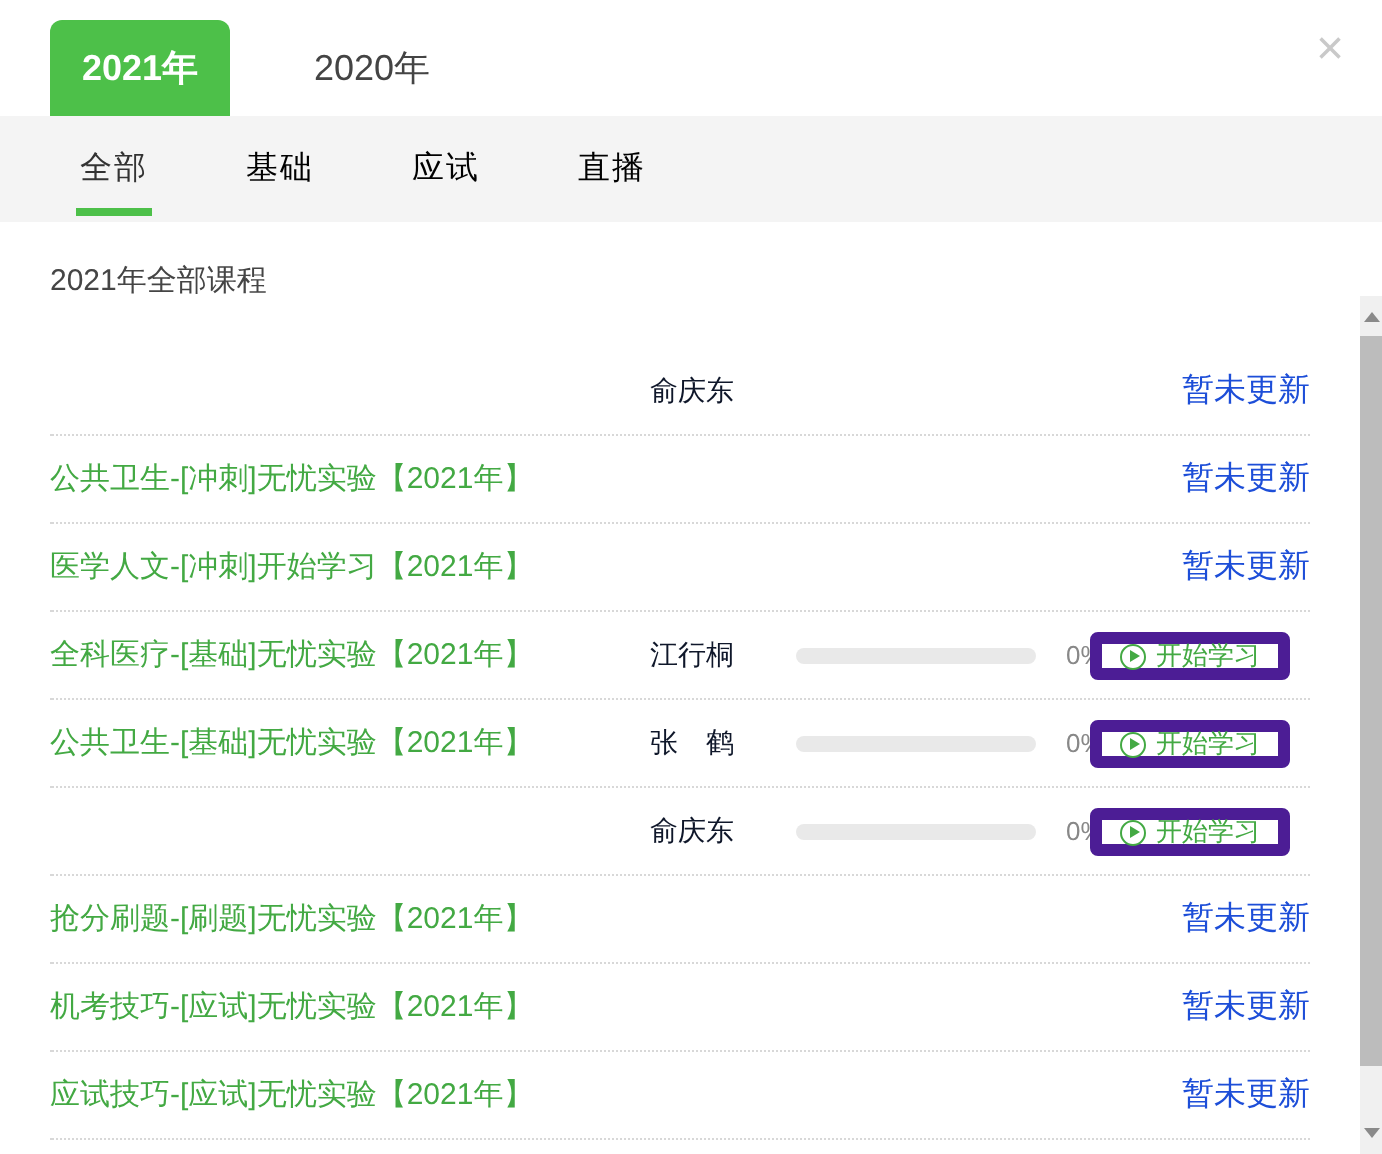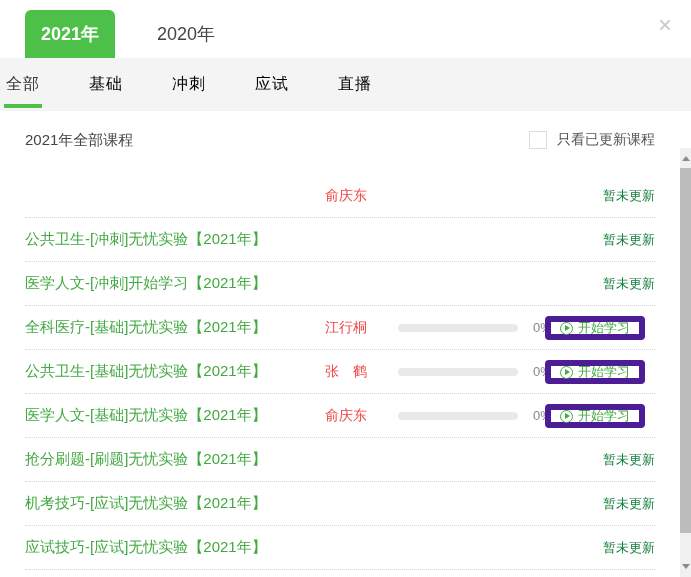--- a/index.html
+++ b/index.html
@@ -21,21 +21,21 @@
     border-radius:6px 6px 0 0; color:#fff; font-weight:bold;
   }
   .year-tab.inactive { left:131px; width:110px; background:transparent; }
   .close-btn {
     position:absolute; top:12px; right:13px; width:26px; height:26px;
     font-size:24px; line-height:26px; text-align:center; color:#c9c9c9; cursor:pointer;
   }
   
   .cat-bar {
     position:absolute; top:58px; left:0; right:0; height:53px;
-    background:#f4f4f4; display:flex; align-items:center; padding-left:6px;
+    background:#f4f4f4; display:flex; align-items:center; padding-left:40px;
   }
   .cat-tab {
     position:relative; height:100%; display:flex; align-items:center;
     margin-right:49px; font-size:16px; color:#000000; letter-spacing:1px; cursor:pointer;
   }
   .cat-tab.active { color:#333; }
   .cat-underline {
     position:absolute; bottom:3px; left:-2px; width:38px; height:4px;
     background:var(--green); display:none;
   }
@@ -56,34 +56,34 @@
   .course-row {
     position:relative; height:44px;
     border-bottom:1px dotted #d8d8d8;
   }
   .course-title {
     position:absolute; left:0; top:0; height:43px; display:flex; align-items:center;
     font-size:15px; color:var(--title-green); cursor:pointer; white-space:nowrap;
   }
   .course-teacher {
     position:absolute; left:300px; top:0; height:43px; display:flex; align-items:center;
-    font-size:14px; color:#ef4444; white-space:nowrap;
+    font-size:14px; color:#0f172a; white-space:nowrap;
   }
   .progress-track {
     position:absolute; left:373px; top:18px; width:120px; height:8px;
     background:#e9e9e9; border-radius:4px; overflow:hidden;
   }
   .progress-fill { height:100%; background:var(--green); width:0; border-radius:4px; }
   .progress-pct {
     position:absolute; left:508px; top:0; height:43px; display:flex; align-items:center;
     font-size:13px; color:#888;
   }
   .course-status {
     position:absolute; right:0; top:0; height:43px; display:flex; align-items:center;
-    font-size:13px; color:#15803d;
+    font-size:16px; color:#1d4ed8;
   }
   .start-btn {
     position:absolute; right:10px; top:10px; height:24px;
     display:flex; align-items:center; gap:5px; padding:0 9px;
     background:#fff; border:6px solid #4c1d95; border-radius:4px;
     color:var(--title-green); font-size:13px; cursor:pointer;
     font-family:inherit;
   }
   .play-icon {
     width:13px; height:13px; border:1px solid var(--title-green); border-radius:50%;
@@ -126,39 +126,31 @@
   <div class="cat-bar">
     <div class="cat-tab active">
       <span>全部</span>
       <span class="cat-underline"></span>
     </div>
     <div class="cat-tab">
       <span>基础</span>
 
     </div>
     <div class="cat-tab">
-      <span>冲刺</span>
-
-    </div>
-    <div class="cat-tab">
       <span>应试</span>
 
     </div>
     <div class="cat-tab">
       <span>直播</span>
 
     </div>
   </div>
 
   <div class="content-header">
     <div class="content-title">2021年全部课程</div>
-    <div class="filter">
-      <span class="checkbox"></span>
-      <span class="filter-label">只看已更新课程</span>
-    </div>
   </div>
 
   <div class="course-list">
   <div class="course-row no-progress">
     <span class="course-teacher">俞庆东</span>
 
     <span class="course-status">暂未更新</span>
 
   </div>
 
@@ -204,21 +196,20 @@
 
     <button class="start-btn">
       <span class="play-icon">
             <span class="play-tri"></span>
           </span>
       <span>开始学习</span>
     </button>
   </div>
 
   <div class="course-row with-progress">
-    <span class="course-title">医学人文-[基础]无忧实验【2021年】</span>
     <span class="course-teacher">俞庆东</span>
     <span class="progress-track">
       <span class="progress-fill" style="width: 0%;"></span>
     </span>
     <span class="progress-pct">0%</span>
 
     <button class="start-btn">
       <span class="play-icon">
             <span class="play-tri"></span>
           </span>

